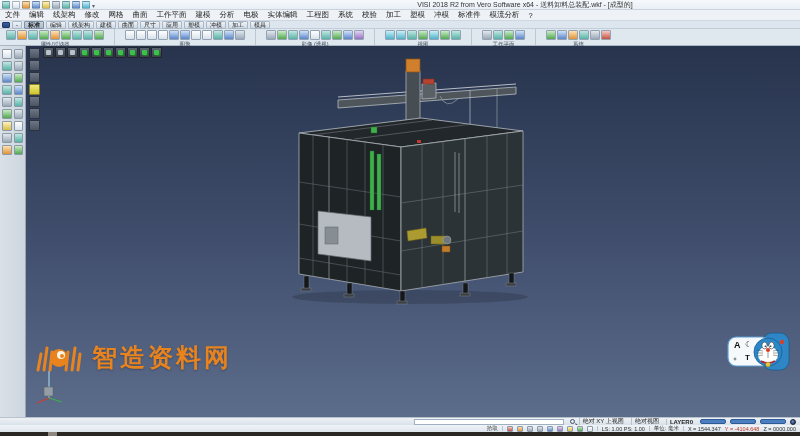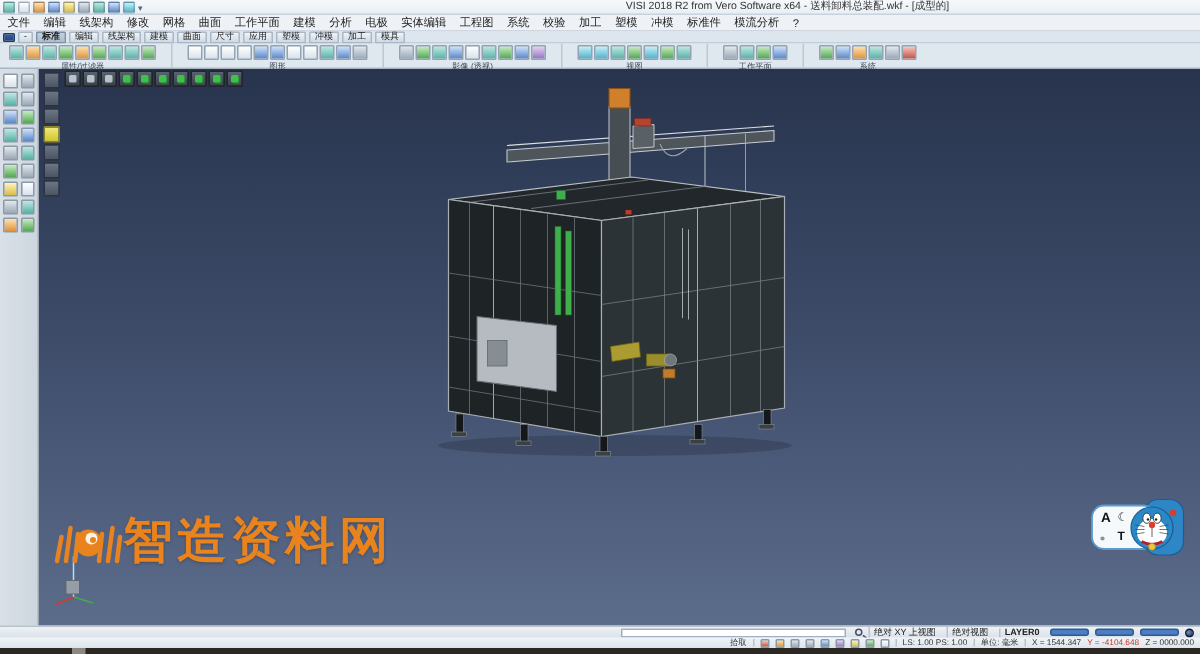--- a/index.html
+++ b/index.html
@@ -50,21 +50,21 @@
 
   
   .viewtb{position:absolute;left:17px;top:1px;display:flex;gap:1px;}
   .wb{width:11px;height:11px;background:linear-gradient(#59626e,#3a4149);border:1px solid #1f252b;border-radius:1px;position:relative;}
   .wb.gray::after,.wb.green::after{content:"";position:absolute;left:2px;top:2px;width:5px;height:5px;border-radius:1px;}
   .wb.gray::after{background:#b7c2cc;}
   .wb.green::after{background:#3fbf4e;box-shadow:1px 1px 0 #1f7a2a;}
 
   
   .wm{position:absolute;left:8px;top:292px;display:flex;align-items:center;}
-  .wm-text{font-size:33px;font-weight:bold;color:#e8831d;letter-spacing:3px;text-shadow:0 1px 2px rgba(0,0,0,.25);white-space:nowrap;}
+  .wm-text{font-size:25px;font-weight:bold;color:#e8831d;letter-spacing:3px;margin-left:10px;text-shadow:0 1px 2px rgba(0,0,0,.25);white-space:nowrap;}
 
   
   .stk{position:absolute;left:701px;top:284px;width:64px;height:44px;}
 
   
   .sbar1{position:absolute;left:0;top:417px;width:800px;height:8px;background:linear-gradient(#eef2f6,#d9e1e9);border-top:1px solid #b7c2cd;display:flex;align-items:center;justify-content:flex-end;gap:4px;padding-right:4px;font-size:6px;color:#222;}
   .cmdin{width:150px;height:6px;background:#fff;border:1px solid #9fb0c0;margin-right:2px;font-size:5px;}
   .mag{width:5px;height:5px;border:1px solid #44506a;border-radius:50%;position:relative;display:inline-block;}
   .mag::after{content:"";position:absolute;left:4px;top:4px;width:3px;height:1px;background:#44506a;transform:rotate(40deg);}
   .sfield{white-space:nowrap;padding:0 3px;border-left:1px solid #b7c2cd;}

